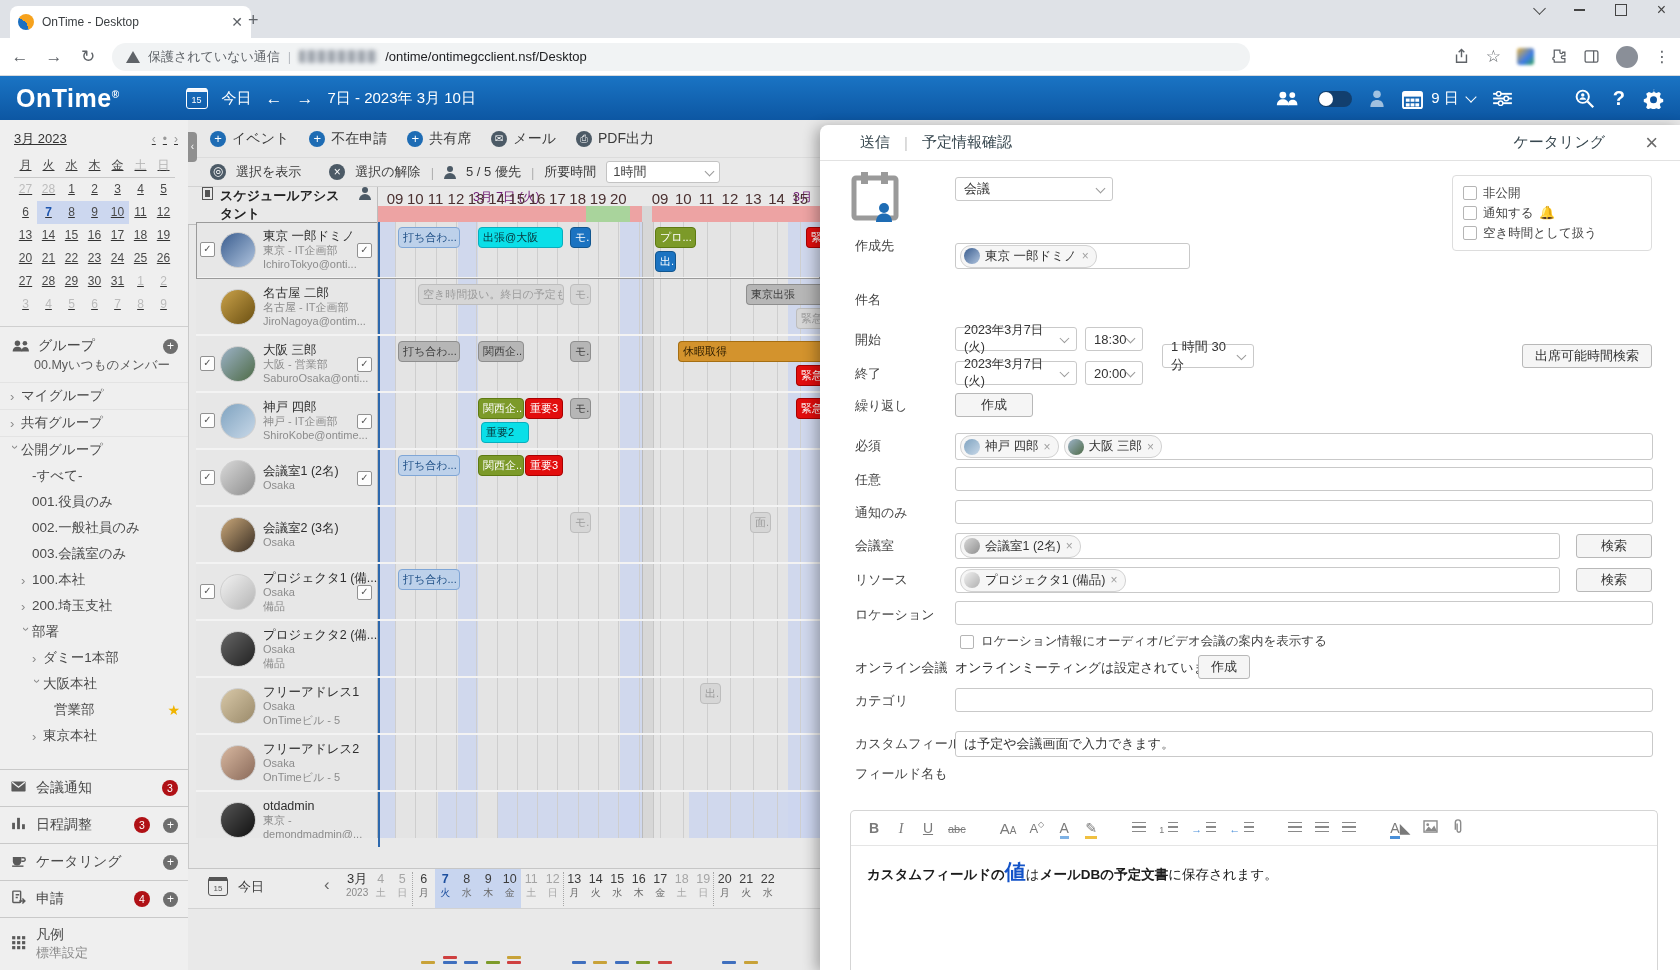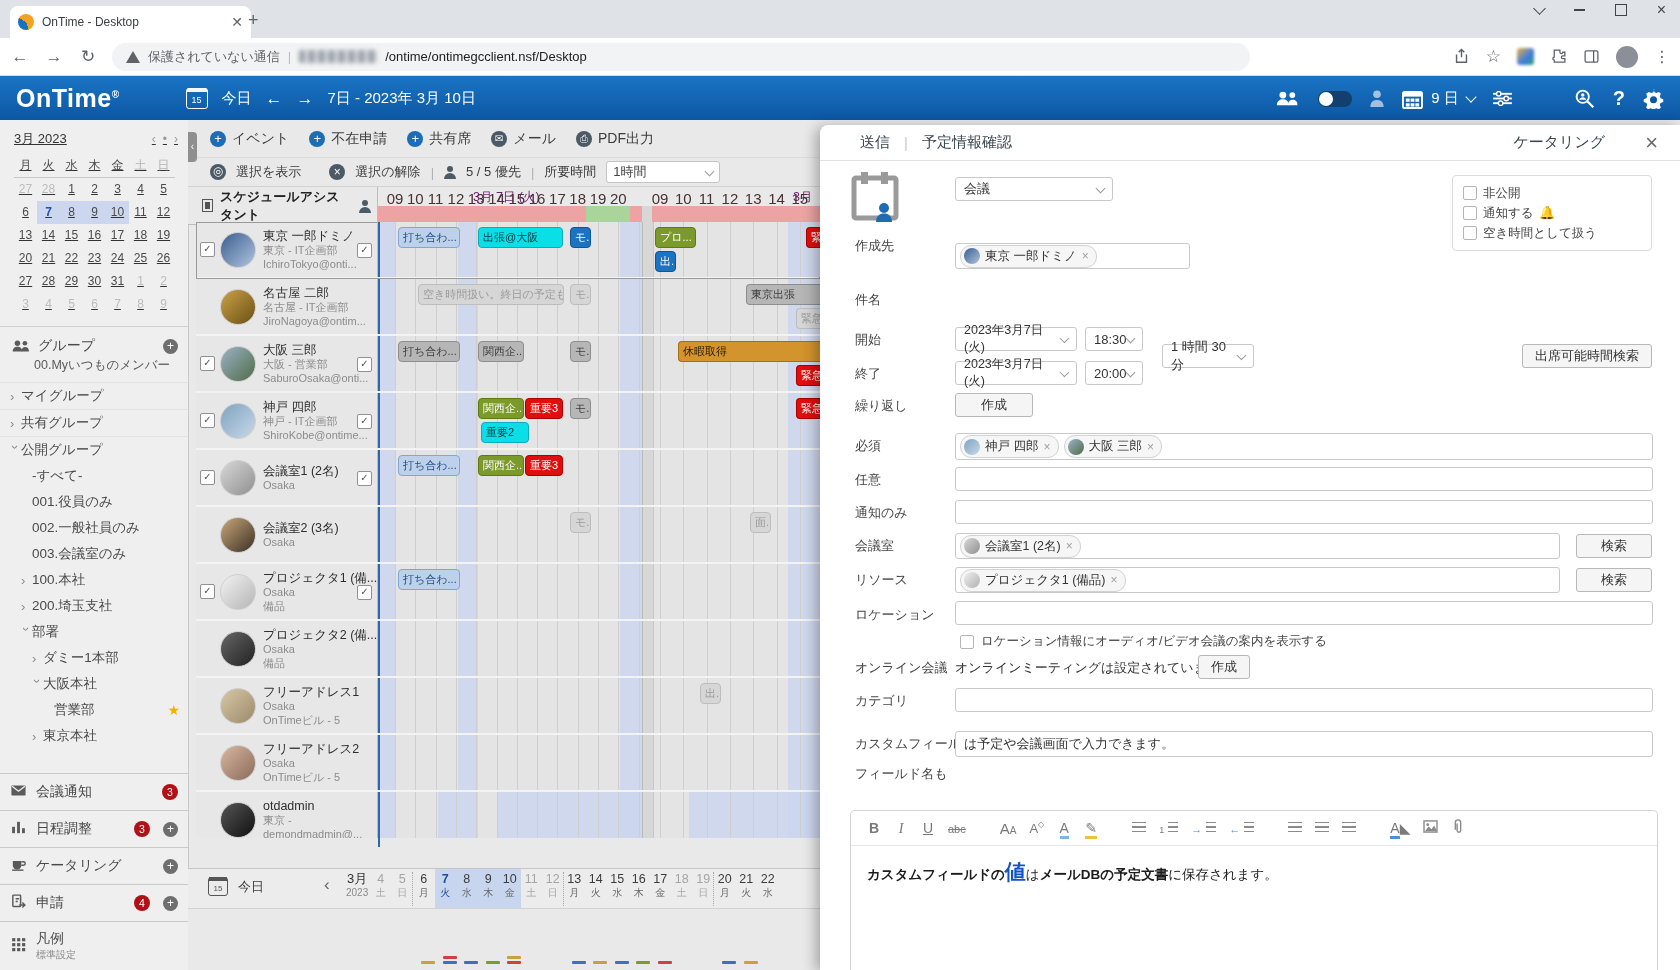--- a/index.html
+++ b/index.html
@@ -68,38 +68,38 @@
   .tree-item{display:flex;align-items:center;font-size:13.5px;color:#4a4a4a;padding:4px 8px;border-top:1px solid #e3e3e3;}
   .tree-item.nodiv{border-top:none;}
   .tarr{color:#8a8a8a;font-size:13px;width:11px;display:inline-block;}
   .tarr.e{transform:rotate(90deg);}
   .tstar{margin-left:auto;color:#f0b400;font-size:14px;}
   .snav{position:absolute;left:0;right:0;bottom:0;}
   .snav-item{display:flex;align-items:center;gap:9px;padding:8px 10px;border-top:1px solid #c9c9c9;font-size:14px;color:#4a4a4a;background:#efefef;}
   .snav-item svg{width:17px;height:17px;}
   .badge{margin-left:auto;background:#b01116;color:#fff;border-radius:50%;width:16px;height:16px;font-size:10.5px;line-height:16px;text-align:center;}
   .badge+.plus-circ{margin-left:4px;}
-  .snav-sub{font-size:10px;color:#8a8a8a;}
+  .snav-sub{font-size:13px;color:#8a8a8a;}
   
   #schedule{left:188px;top:0;width:632px;bottom:0;overflow:hidden;}
   .handle{position:absolute;left:0;top:12px;width:9px;height:30px;background:#8f8f8f;border-radius:0 4px 4px 0;color:#fff;font-size:10px;line-height:30px;text-align:center;z-index:5;}
   .tb1{height:37px;background:#e9e9e9;display:flex;align-items:center;gap:20px;padding-left:22px;border-bottom:1px solid #dcdcdc;}
   .tb-act{display:flex;align-items:center;gap:6px;font-size:14px;color:#3c3c3c;}
   .circ{width:16px;height:16px;border-radius:50%;color:#fff;font-size:12px;line-height:16px;text-align:center;display:inline-block;}
   .c-blue{background:#1e6cb4;}
   .c-dark{background:#4c5a66;}
   .tb2{height:28px;background:#e9e9e9;display:flex;align-items:center;gap:10px;padding-left:22px;font-size:13px;color:#3c3c3c;border-bottom:1px solid #d2d2d2;}
   .tb2 .sep{color:#b0b0b0;}
   .dursel{background:#fff;border:1px solid #c3c3c3;border-radius:3px;height:20px;display:flex;align-items:center;padding:0 6px;width:100px;justify-content:space-between;color:#444;}
   .chev-g{width:6px;height:6px;border-left:1.4px solid #9a9a9a;border-bottom:1.4px solid #9a9a9a;transform:rotate(-45deg);display:inline-block;margin-top:-2px;}
   .pers-ic{width:12px;height:12px;position:relative;display:inline-block;}
   .pers-ic:before{content:"";position:absolute;left:3px;top:0;width:6px;height:6px;border-radius:50%;background:#4c5a66;}
   .pers-ic:after{content:"";position:absolute;left:0;bottom:-1px;width:12px;height:6px;border-radius:6px 6px 0 0;background:#4c5a66;}
   .ghead{height:37px;position:relative;background:#e9e9e9;border-bottom:1px solid #bdbdbd;}
-  .gh-left{position:absolute;left:8px;top:0;width:182px;height:100%;display:flex;align-items:center;gap:7px;padding-left:6px;border-right:1px solid #bdbdbd;box-sizing:border-box;}
+  .gh-left{position:absolute;left:8px;top:0;width:182px;height:100%;display:flex;align-items:flex-start;gap:7px;padding-left:6px;border-right:1px solid #bdbdbd;box-sizing:border-box;}
   .selsq{width:11px;height:11px;border:1.5px solid #555;display:inline-block;position:relative;}
   .selsq:before{content:"";position:absolute;inset:2px;background:#555;}
   .gh-title{font-weight:bold;font-size:13px;color:#222;}
   .gh-days{position:absolute;left:190px;right:0;top:0;height:100%;}
   .dlabel{position:absolute;top:2px;font-size:12.5px;color:#701a75;}
   .hstrip{position:absolute;top:19px;height:17px;}
   .hs-pink{background:#eda3a3;}
   .hs-green{background:#a9d49c;}
   .hlab{position:absolute;top:3px;font-size:15px;color:#4a3030;transform:translateX(-50%);}
   #rows{position:absolute;left:8px;right:0;top:102px;}

